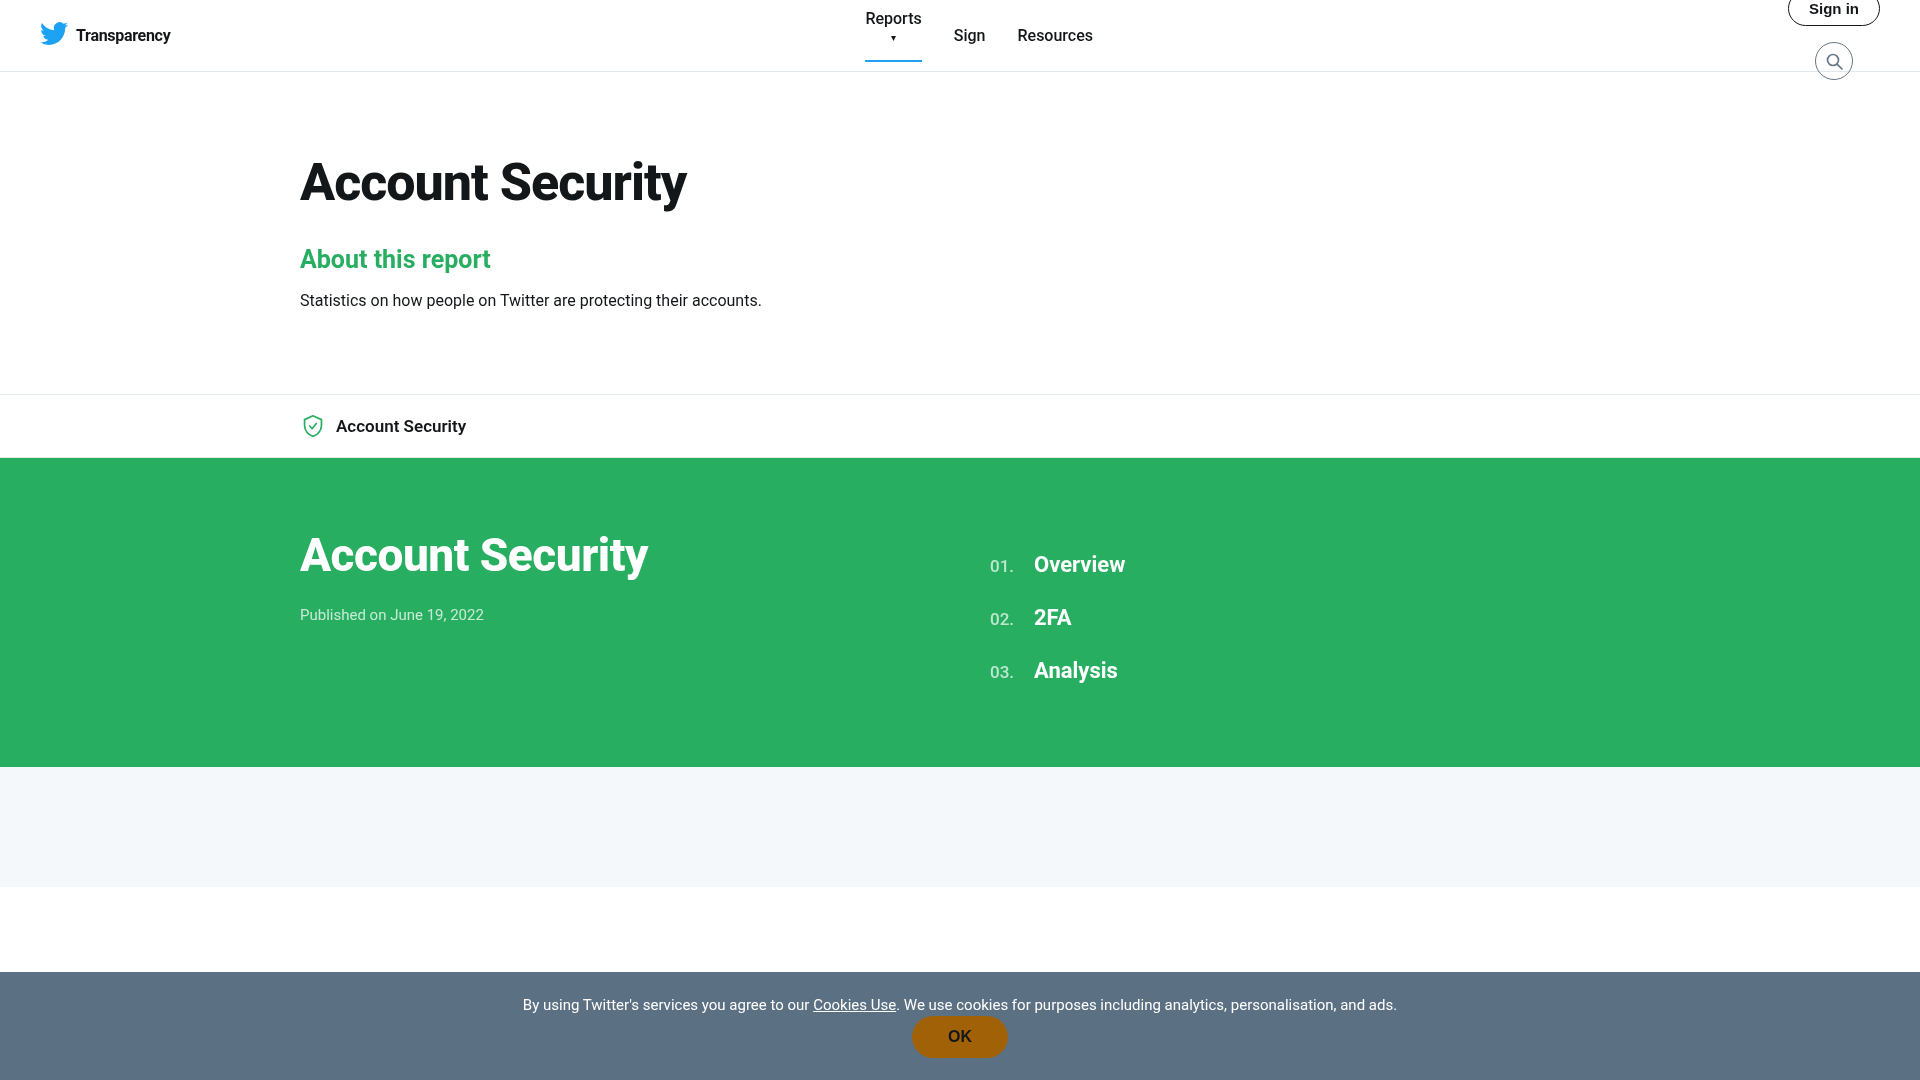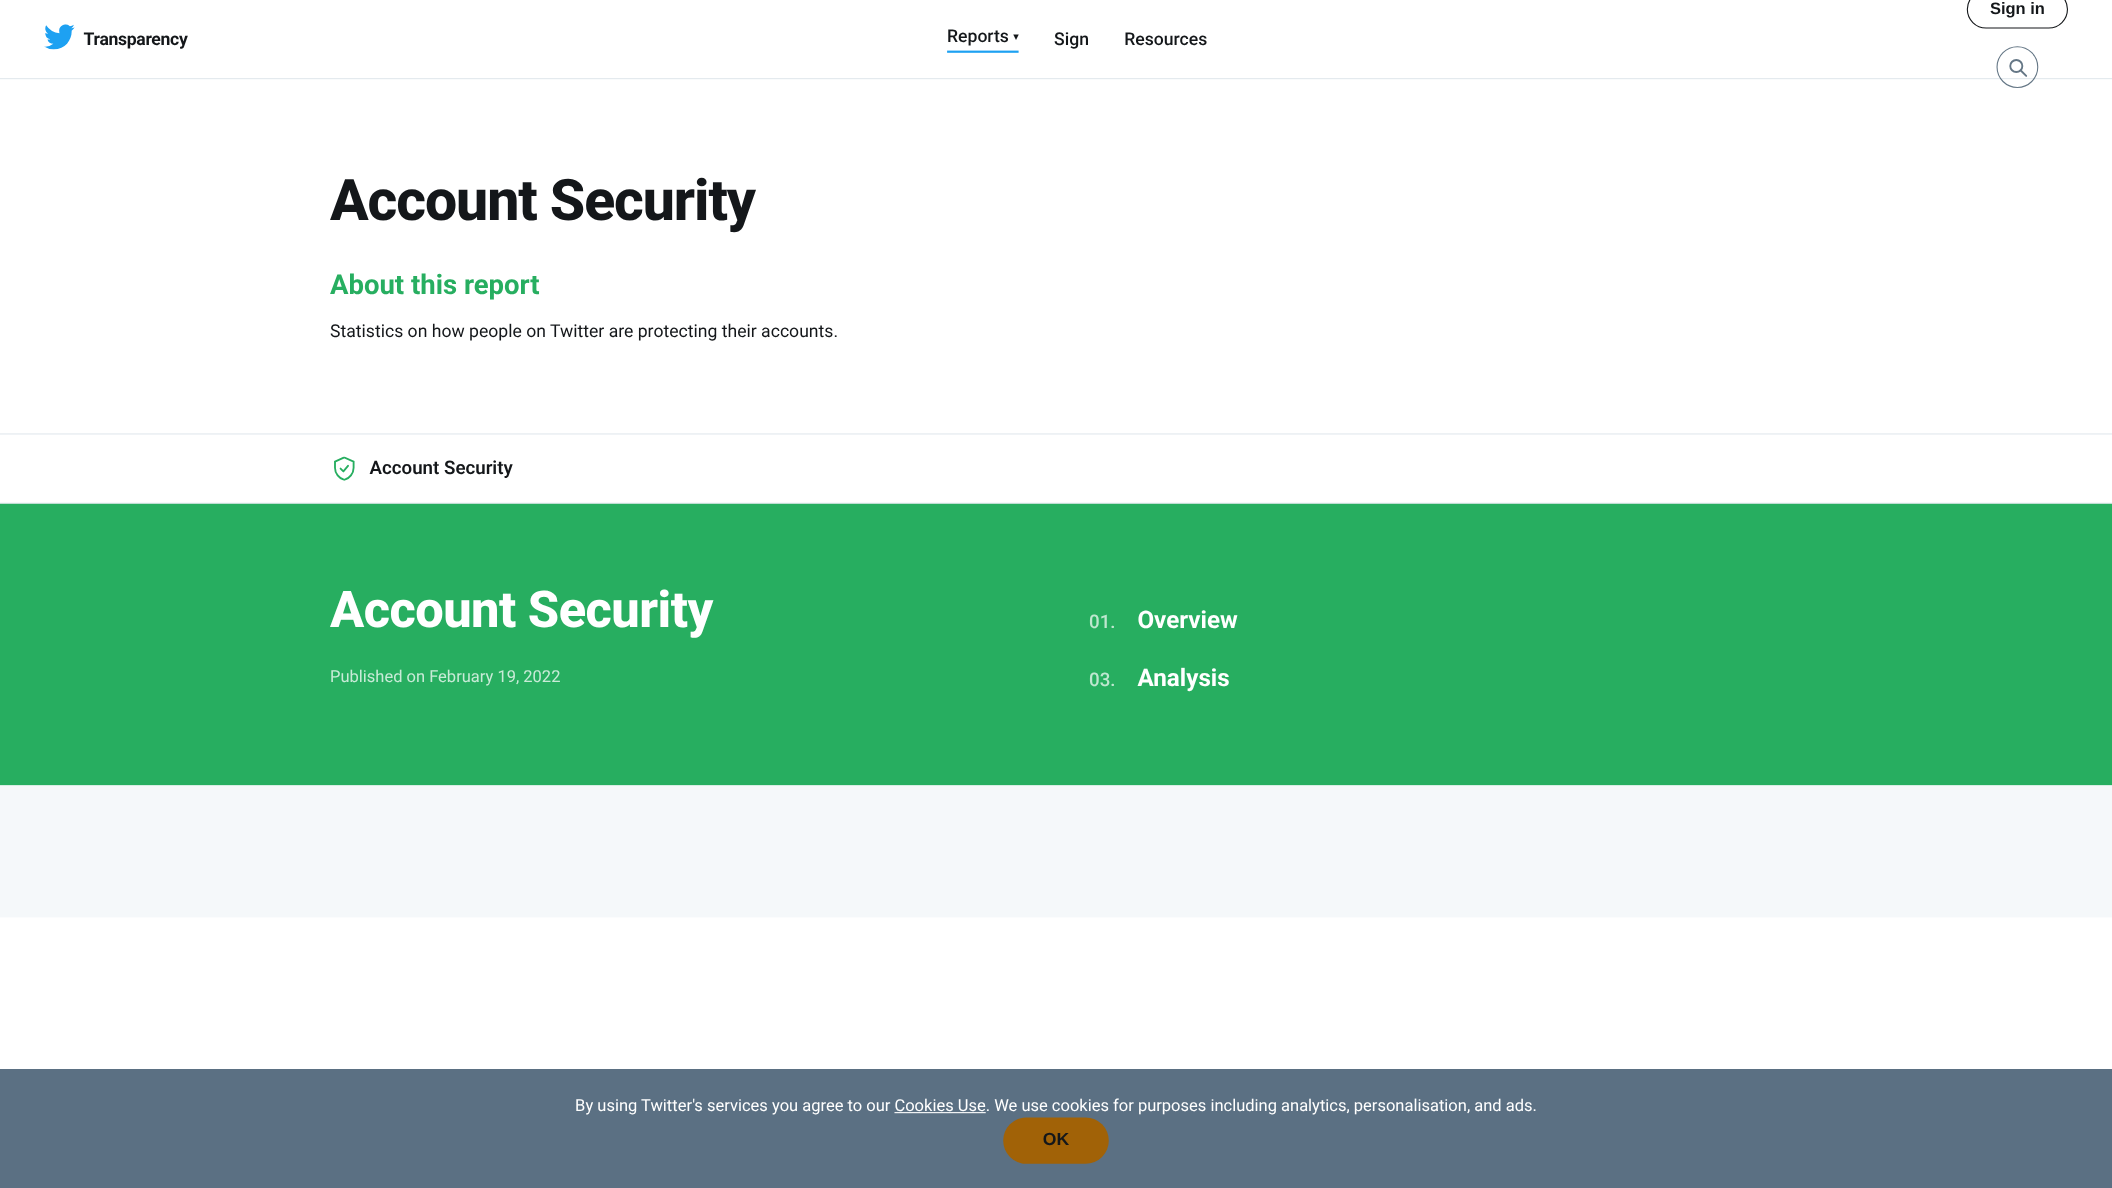--- a/index.html
+++ b/index.html
@@ -60,21 +60,22 @@
       text-decoration: none;
       cursor: pointer;
       font-weight: 500;
     }
 
     .nav-link-reports {
       display: flex;
       align-items: center;
       gap: 4px;
       border-bottom: 2px solid #1da1f2;
-      padding-bottom: 4px;
+      padding-bottom: 17px;
+      flex-direction: column;
     }
 
     .nav-link-reports .chevron {
       font-size: 10px;
       color: #14171a;
     }
 
     .header-right {
       display: flex;
       align-items: center;
@@ -311,27 +312,31 @@
       <path d="M11 1L1 5.5V12c0 6.08 4.3 11.76 10 13.16C16.7 23.76 21 18.08 21 12V5.5L11 1z" stroke="#27ae60" stroke-width="2" fill="none"></path>
       <path d="M7 13l3 3 5-6" stroke="#27ae60" stroke-width="2" stroke-linecap="round" stroke-linejoin="round"></path>
     </svg>
   </span>
   <span class="page-label-text">Account Security</span>
 </div>
 
 <section class="green-banner">
   <div class="banner-left">
     <h2 class="banner-title">Account Security</h2>
-    <p class="banner-published">Published on February 19, 2022</p>
+    <p class="banner-published">Published on June 19, 2022</p>
   </div>
 
   <div class="banner-right">
     <div class="toc-item">
       <span class="toc-number">01.</span>
       <span class="toc-label">Overview</span>
+    </div>
+    <div class="toc-item">
+      <span class="toc-number">02.</span>
+      <span class="toc-label">2FA</span>
     </div>
     <div class="toc-item">
       <span class="toc-number">03.</span>
       <span class="toc-label">Analysis</span>
     </div>
   </div>
 </section>
 
 <div class="bottom-section"></div>
 

